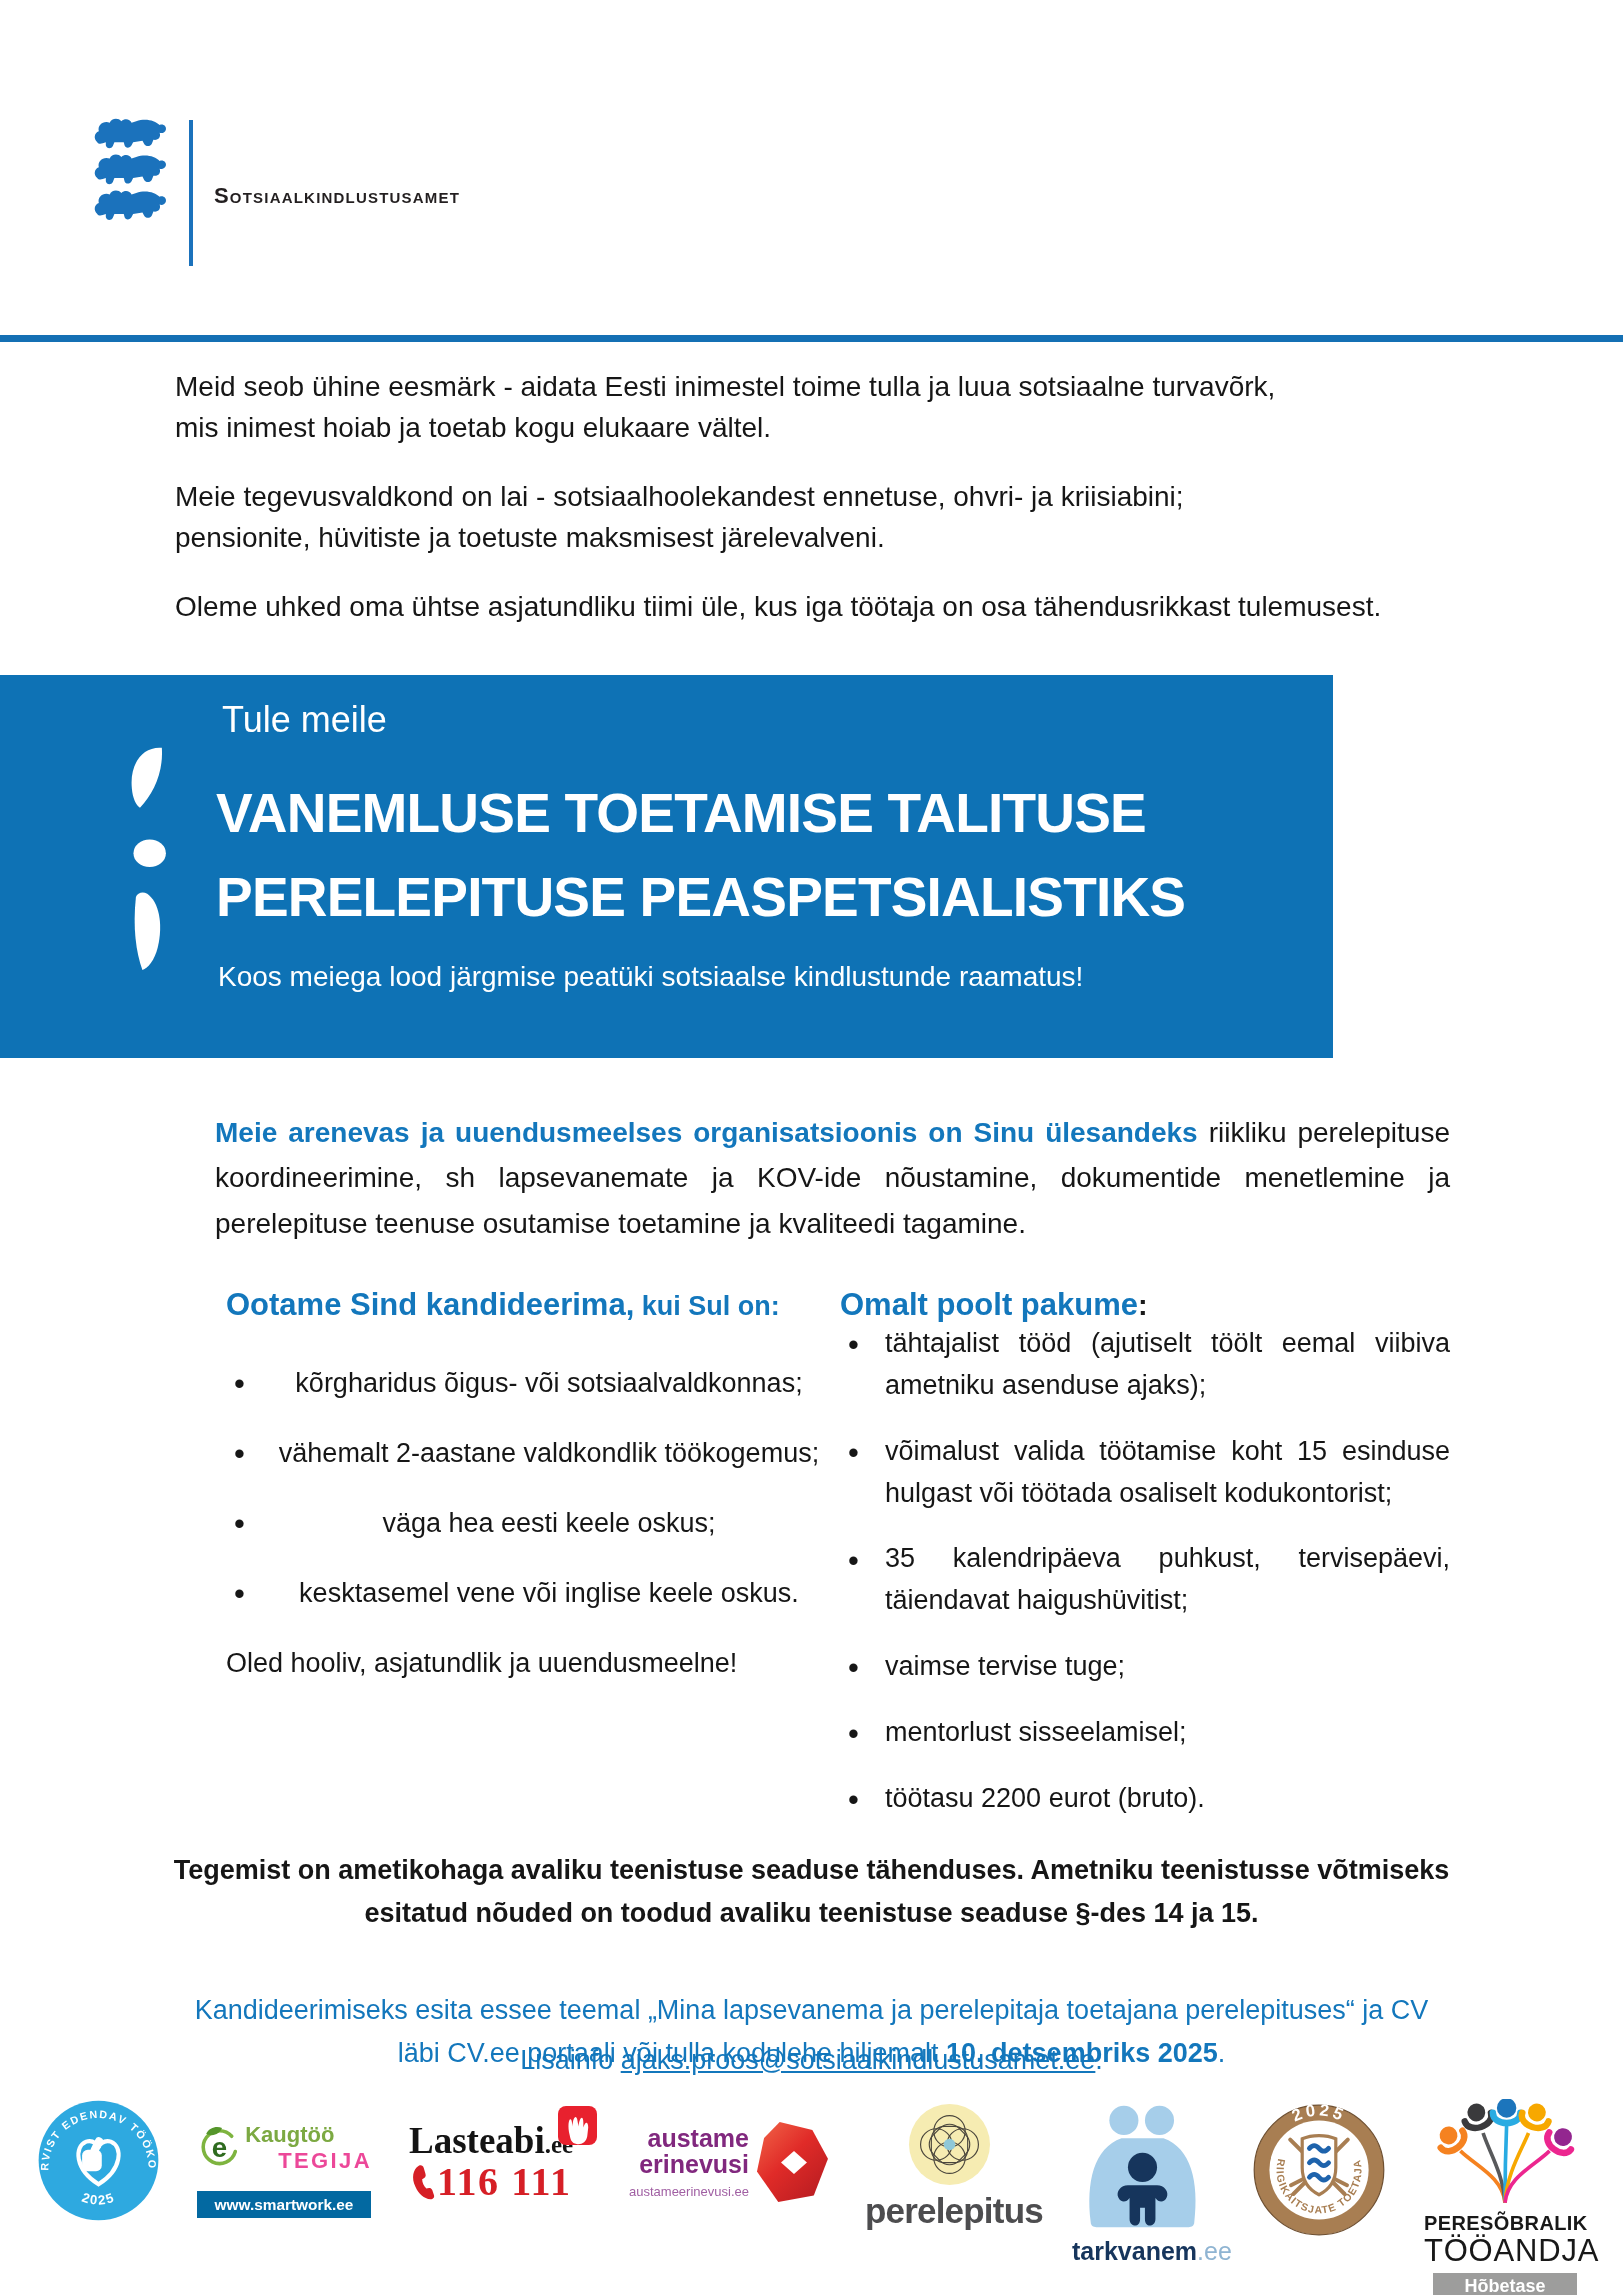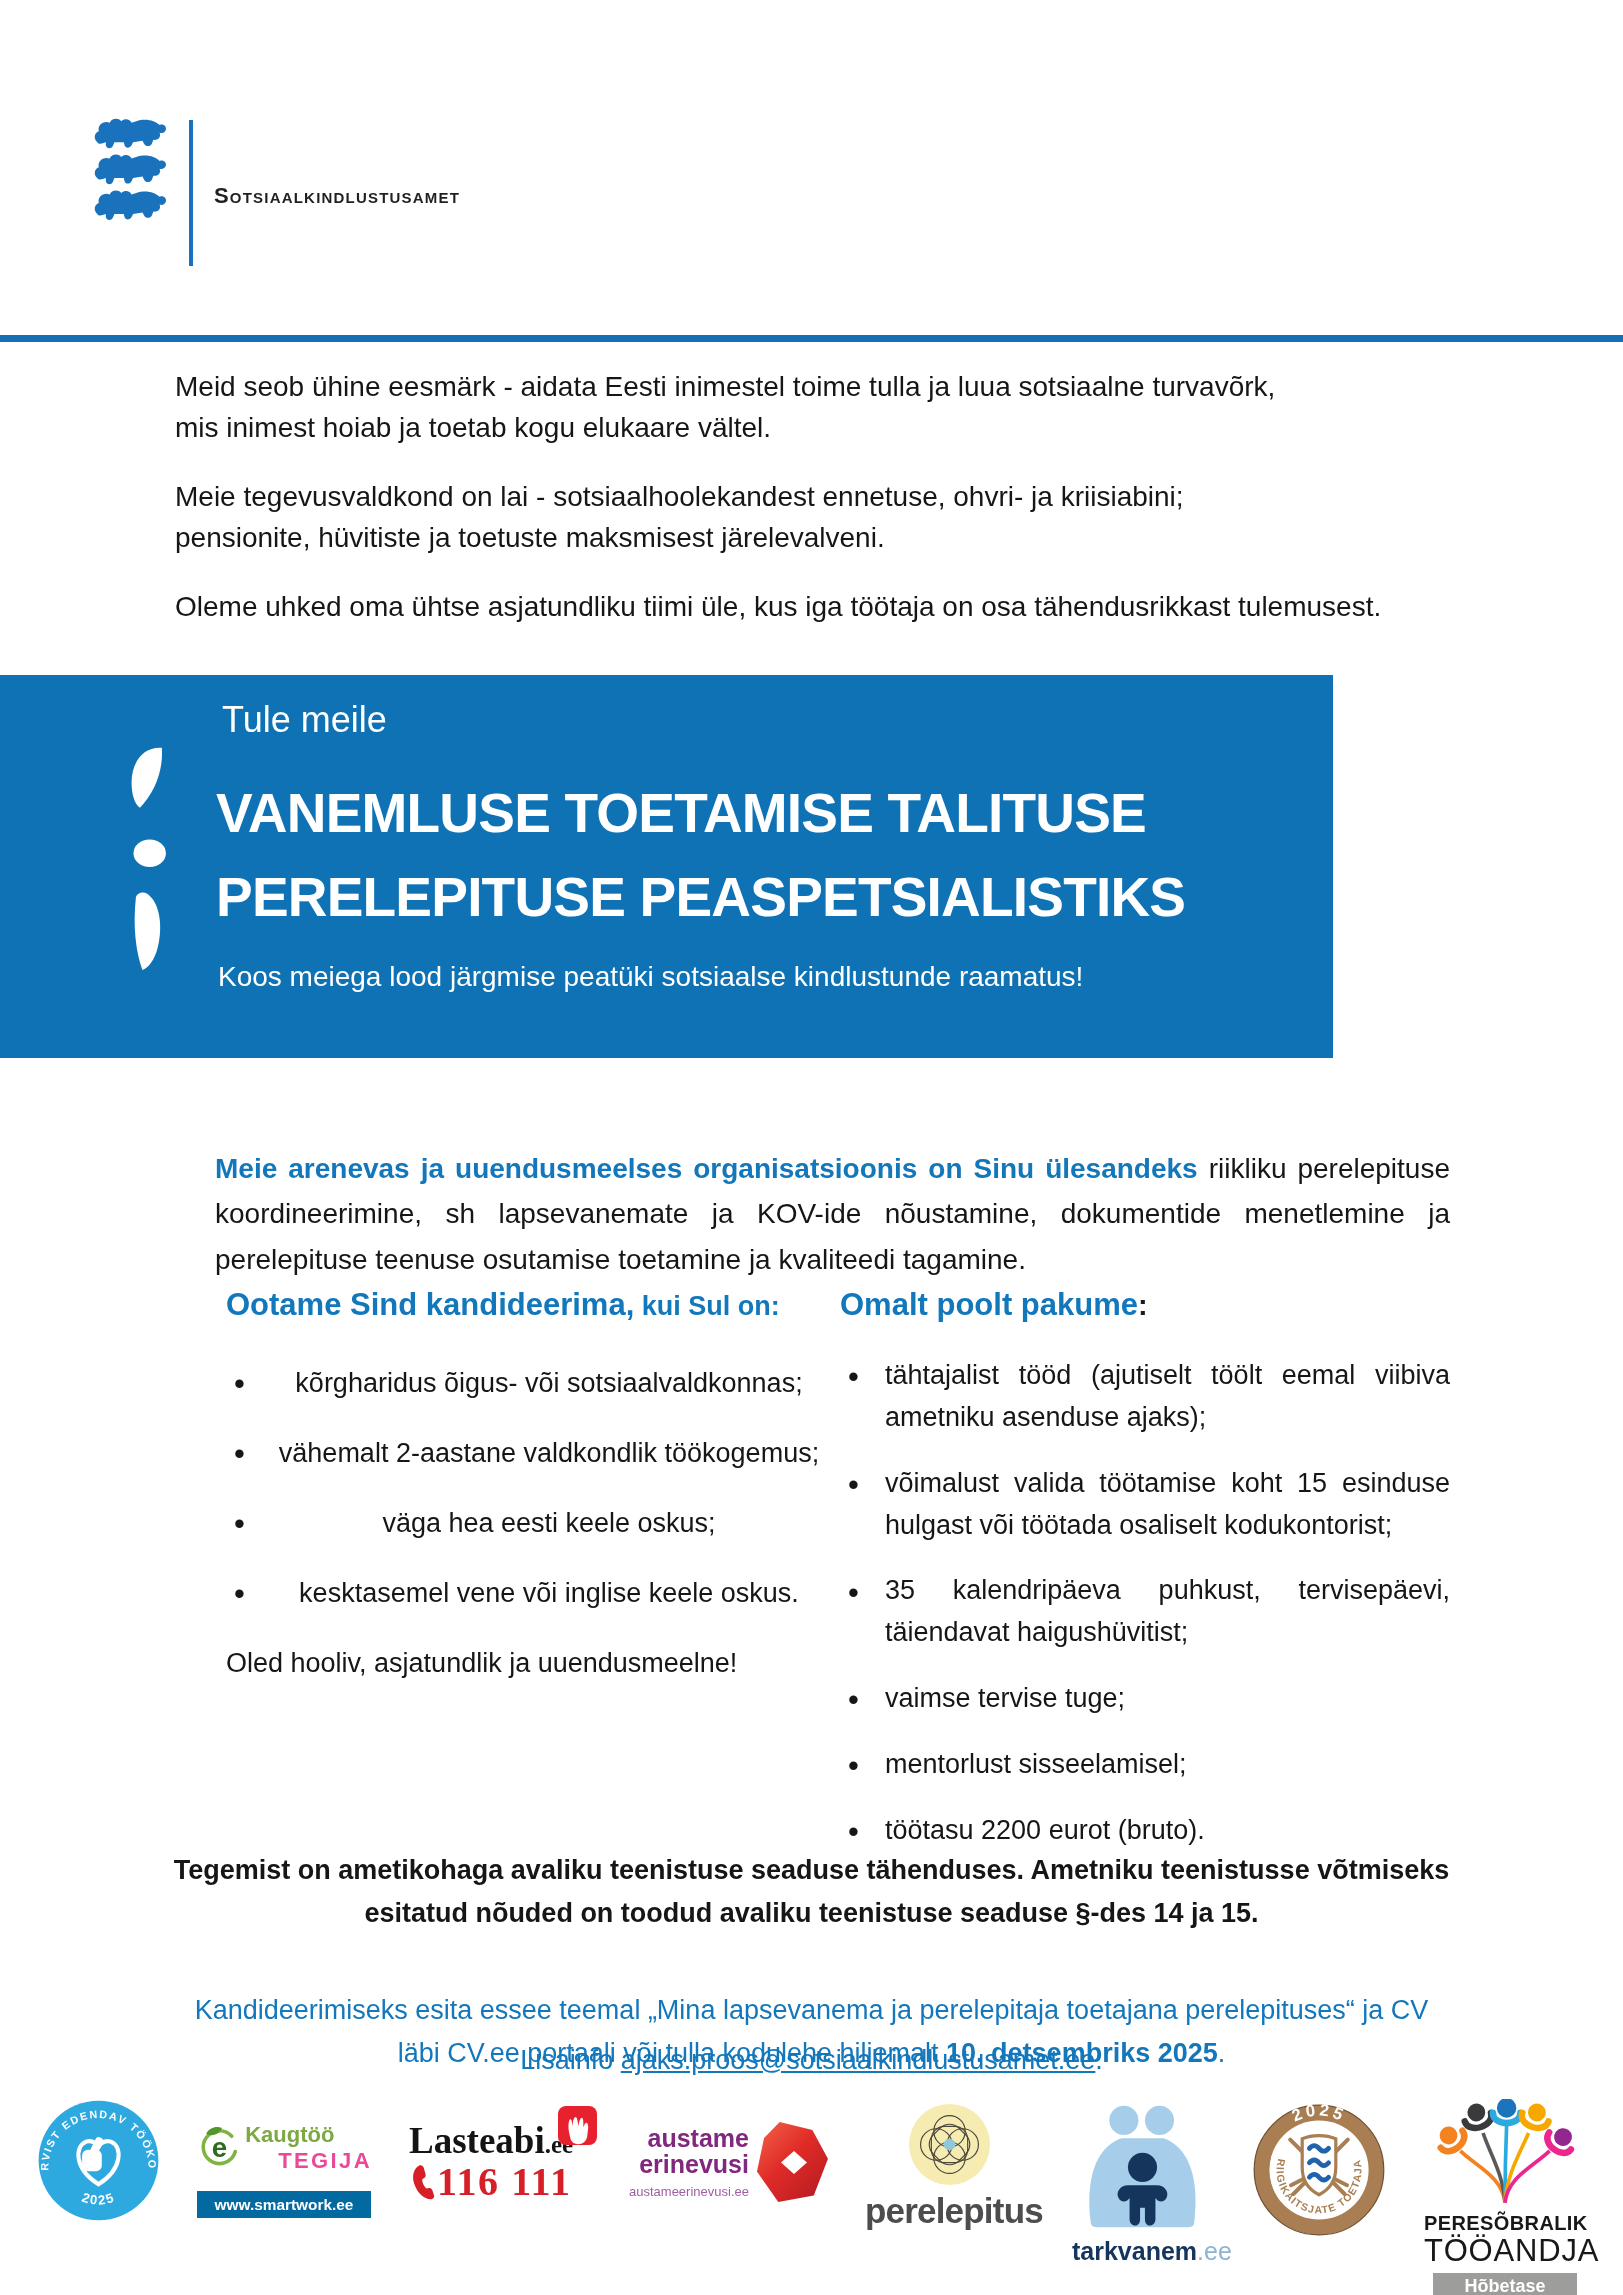--- a/index.html
+++ b/index.html
@@ -15,32 +15,32 @@
   .intro{position:absolute;left:175px;top:367px;width:1315px;font-size:28px;line-height:1.45;}
   .intro p{margin:0 0 29px 0;white-space:pre-line;}
   
   .banner{position:absolute;left:0;top:675px;width:1333px;height:383px;background:#0E72B5;color:#fff;}
   .banner-mark{position:absolute;left:126px;top:68px;}
   .kicker{position:absolute;left:222px;top:24px;font-size:36px;font-weight:400;}
   .title{position:absolute;left:216px;top:96px;font-weight:700;font-size:55px;letter-spacing:-0.8px;}
   .title-line{height:84px;display:flex;align-items:center;}
   .subtitle{position:absolute;left:218px;top:286px;font-size:28px;}
   
-  .role{position:absolute;left:215px;top:1110px;width:1235px;font-size:28px;line-height:1.62;text-align:justify;margin-top:36px;}
+  .role{position:absolute;left:215px;top:1110px;width:1235px;font-size:28px;line-height:1.62;text-align:justify;}
   .role-accent{color:#1377BC;font-weight:700;}
   
   .col-left{position:absolute;left:226px;top:1287px;width:601px;}
   .col-right{position:absolute;left:840px;top:1287px;width:610px;}
   .heading{color:#1377BC;font-weight:700;}
   .h-main{font-size:31px;}
   .h-rest{font-size:27px;}
   .h-colon{color:#1a1a1a;font-size:29px;font-weight:700;}
   ul.bullets{list-style:none;margin:0;padding:0;}
   .col-left ul.bullets{margin-top:45px;}
-  .col-right ul.bullets{margin-top:32px;}
+  .col-right ul.bullets{}
   ul.bullets li{position:relative;padding-left:45px;font-size:27px;text-align:center;}
   .col-left ul.bullets li{margin-bottom:39px;}
   .col-right ul.bullets li{margin-bottom:24px;line-height:1.55;text-align:justify;}
   ul.bullets li::before{content:"\2022";position:absolute;left:8px;top:-1.6px;font-size:31px;}
   .tagline{margin-top:34px;font-size:27px;}
   
   .legal{position:absolute;left:0;top:1849px;width:1623px;text-align:center;
          font-size:27px;font-weight:700;line-height:1.6;white-space:pre-line;}
   .apply{position:absolute;left:0;top:1946px;width:1623px;text-align:center;color:#1377BC;
          font-size:27px;line-height:1.6;white-space:pre-line;}

